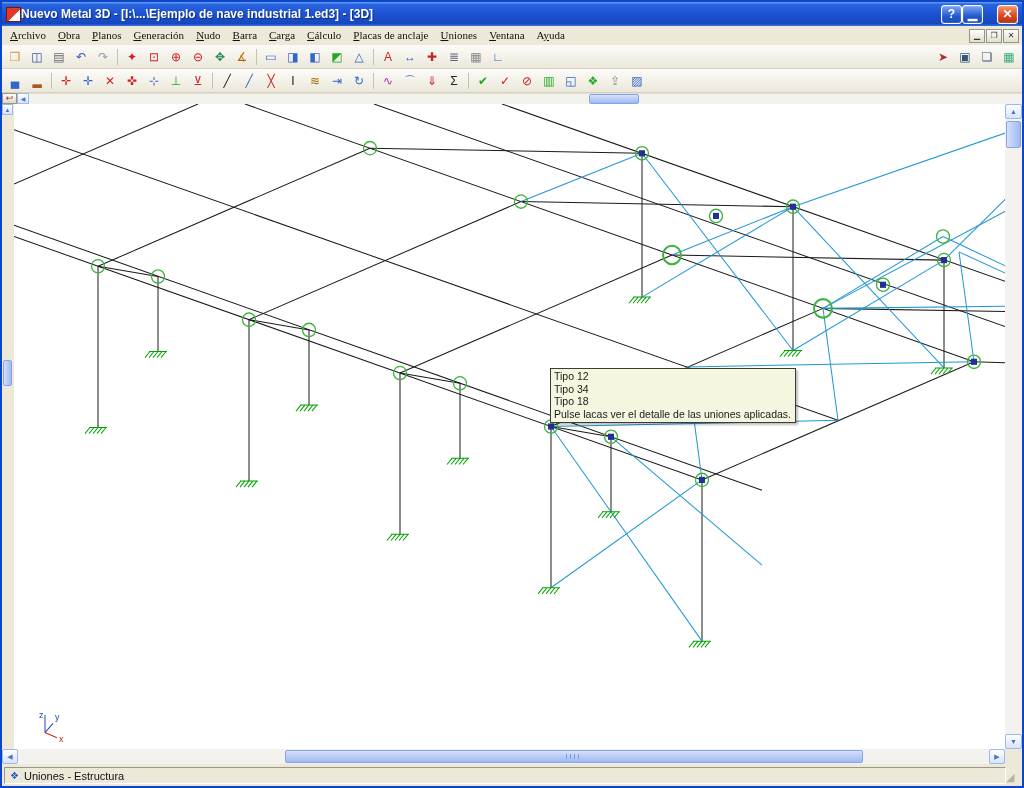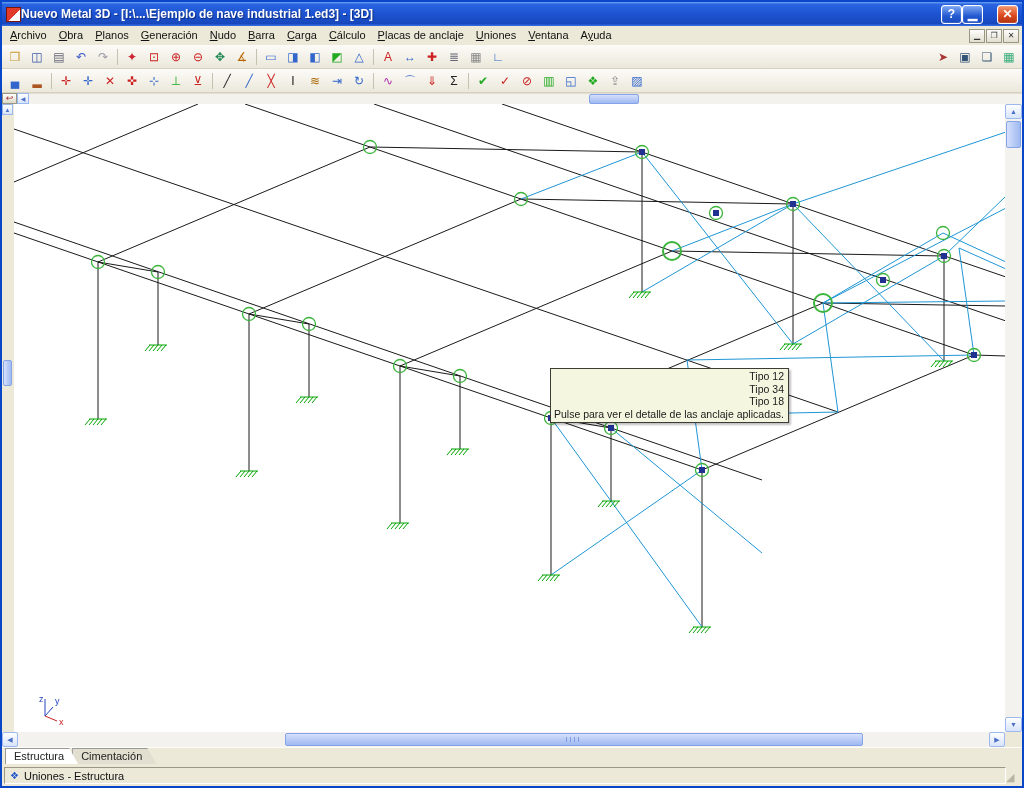--- a/index.html
+++ b/index.html
@@ -7,21 +7,21 @@
   *{box-sizing:border-box;}
   .window{position:relative;width:1024px;height:788px;border:2px solid #0a46c8;background:#ece9d8;display:flex;flex-direction:column;}
   
   .titlebar{height:24px;flex:0 0 24px;background:linear-gradient(180deg,#6aa2f4 0%,#2a64e0 10%,#1e55d4 45%,#1747bc 90%,#3a72e8 100%);display:flex;align-items:center;padding:0 4px;}
   .app-icon{width:15px;height:15px;background:linear-gradient(135deg,#e03a2a 55%,#ffffff 55%);border:1px solid #7a1408;flex:0 0 15px;}
   .title-text{color:#fff;font-weight:bold;font-size:12px;text-shadow:1px 1px 1px rgba(0,20,80,.6);flex:1;white-space:nowrap;overflow:hidden;}
   .tb-btn{width:21px;height:19px;border:1px solid #fff;border-radius:3px;color:#fff;font-weight:bold;font-size:12px;line-height:1;display:flex;align-items:center;justify-content:center;background:linear-gradient(#7fa8f4,#2358cf 60%,#1c4cc0);box-shadow:inset 0 0 1px #fff;}
   .tb-btn.close{background:linear-gradient(#f29a74,#dd4a20 55%,#b03414);margin-left:14px;}
   
   .menubar{height:19px;flex:0 0 19px;background:#ece9d8;display:flex;align-items:center;font-size:11px;color:#111;padding-left:2px;}
-  .menu-item{padding:2px 6px 3px 6px;white-space:nowrap;}
+  .menu-item{padding:2px 6px 3px 6px;white-space:nowrap;font-family:Liberation Serif, serif;}
   .mdi-btns{margin-left:auto;display:flex;gap:1px;padding-right:3px;}
   .mdi-btn{width:16px;height:14px;border:1px solid #9a9684;background:linear-gradient(#fdfdfb,#e2dfd0);font-size:8px;line-height:1;display:flex;align-items:center;justify-content:center;color:#333;}
   
   .toolbar{height:24px;flex:0 0 24px;background:linear-gradient(#fcfbf8,#ebe8da);border-bottom:1px solid #d6d2c2;display:flex;align-items:center;padding:1px 2px;gap:0;}
   .tool{width:22px;height:20px;display:flex;align-items:center;justify-content:center;font-size:12px;line-height:1;}
   .tsep{width:1px;height:16px;background:#c6c2b2;margin:0 3px;flex:0 0 1px;}
   .tspacer{flex:1;}
   
   .topscroll{height:11px;flex:0 0 11px;background:#ece9d8;display:flex;align-items:stretch;}
   .prevview{width:15px;flex:0 0 15px;border:1px solid #9a9684;background:linear-gradient(#fff,#ddd9c8);font-size:9px;line-height:1;display:flex;align-items:center;justify-content:center;color:#a33;}
@@ -29,21 +29,21 @@
   .hthin{flex:1;background:#f3f2ed;position:relative;border-top:1px solid #e2dfd2;}
   .hthin-thumb{position:absolute;left:560px;width:50px;top:0;bottom:0;background:linear-gradient(#d5e0fb,#9fb9f2);border:1px solid #86a4ea;border-radius:2px;}
   
   .mainrow{flex:1;display:flex;min-height:0;}
   .leftrail{width:12px;flex:0 0 12px;background:#ece9d8;position:relative;}
   .leftrail .mini-arrow{position:absolute;left:0;width:11px;height:11px;}
   .lr-up{top:0;}
   .lr-thumb{position:absolute;left:1px;width:9px;top:256px;height:26px;background:linear-gradient(90deg,#d5e0fb,#9fb9f2);border:1px solid #86a4ea;border-radius:2px;}
   .canvas{flex:1;position:relative;background:#fff;overflow:hidden;}
   .canvas svg{position:absolute;inset:0;width:100%;height:100%;}
-  .tooltip{position:absolute;left:536px;top:264px;background:#f5f6e0;border:1px solid #3c3c34;box-shadow:2px 2px 2px rgba(0,0,0,.25);font-size:10.5px;line-height:12.5px;color:#1a1a1a;padding:1px 4px 2px 3px;white-space:nowrap;z-index:3;text-align:right;}
+  .tooltip{position:absolute;left:536px;top:264px;background:#f5f6e0;border:1px solid #3c3c34;box-shadow:2px 2px 2px rgba(0,0,0,.25);font-size:10.5px;line-height:12.5px;color:#1a1a1a;padding:1px 4px 2px 3px;white-space:nowrap;z-index:3;}
   
   .vscroll{width:17px;flex:0 0 17px;background:#f3f2ee;display:flex;flex-direction:column;}
   .sb-btn{height:15px;flex:0 0 15px;border:1px solid #9cb8ee;border-radius:2px;background:linear-gradient(#fdfefe,#d8e4fb);color:#4d6fc8;font-size:7px;display:flex;align-items:center;justify-content:center;}
   .vtrack{flex:1;position:relative;}
   .vthumb{position:absolute;left:1px;right:1px;top:2px;height:27px;background:linear-gradient(90deg,#d5e0fb,#9fb9f2);border:1px solid #86a4ea;border-radius:2px;}
   
   .hscrollrow{height:15px;flex:0 0 15px;display:flex;background:#f3f2ee;}
   .hsb-btn{width:16px;flex:0 0 16px;border:1px solid #9cb8ee;border-radius:2px;background:linear-gradient(#fdfefe,#d8e4fb);color:#4d6fc8;font-size:7px;display:flex;align-items:center;justify-content:center;}
   .htrack{flex:1;position:relative;}
   .hthumb{position:absolute;top:1px;bottom:1px;left:267px;width:578px;background:linear-gradient(#d5e0fb,#9fb9f2);border:1px solid #86a4ea;border-radius:2px;}
@@ -299,21 +299,21 @@
           <line x1="47" y1="716" x2="55" y2="707" stroke="#2244bb" stroke-width="1"></line>
           <line x1="47" y1="716" x2="59" y2="721" stroke="#cc2222" stroke-width="1"></line>
           <text x="41" y="702" font-size="9" fill="#2244bb">z</text>
           <text x="57" y="704" font-size="9" fill="#2244bb">y</text>
           <text x="61" y="725" font-size="9" fill="#cc2222">x</text>
         </svg>
       <div class="tooltip">
         <div>Tipo 12</div>
         <div>Tipo 34</div>
         <div>Tipo 18</div>
-        <div>Pulse para ver el detalle de las anclaje aplicadas.</div>
+        <div>Pulse lacas ver el detalle de las uniones aplicadas.</div>
       </div>
     </div>
 
     <div class="vscroll">
       <div class="sb-btn">▲</div>
       <div class="vtrack">
         <div class="vthumb"></div>
       </div>
       <div class="sb-btn">▼</div>
     </div>
@@ -321,24 +321,20 @@
 
   <div class="hscrollrow">
     <div class="hsb-btn">◀</div>
     <div class="htrack">
       <div class="hthumb"></div>
     </div>
     <div class="hsb-btn">▶</div>
     <div class="hcorner"></div>
   </div>
 
-  <div class="tabrow">
-      <div class="tab active">Estructura</div>
-      <div class="tab">Cimentación</div>
-    </div>
 
   <div class="statusbar">
     <div class="status-field">
       <span class="status-icon">❖</span>
       <span>Uniones - Estructura</span>
     </div>
     <div class="grip">◢</div>
   </div>
 
 </div>

